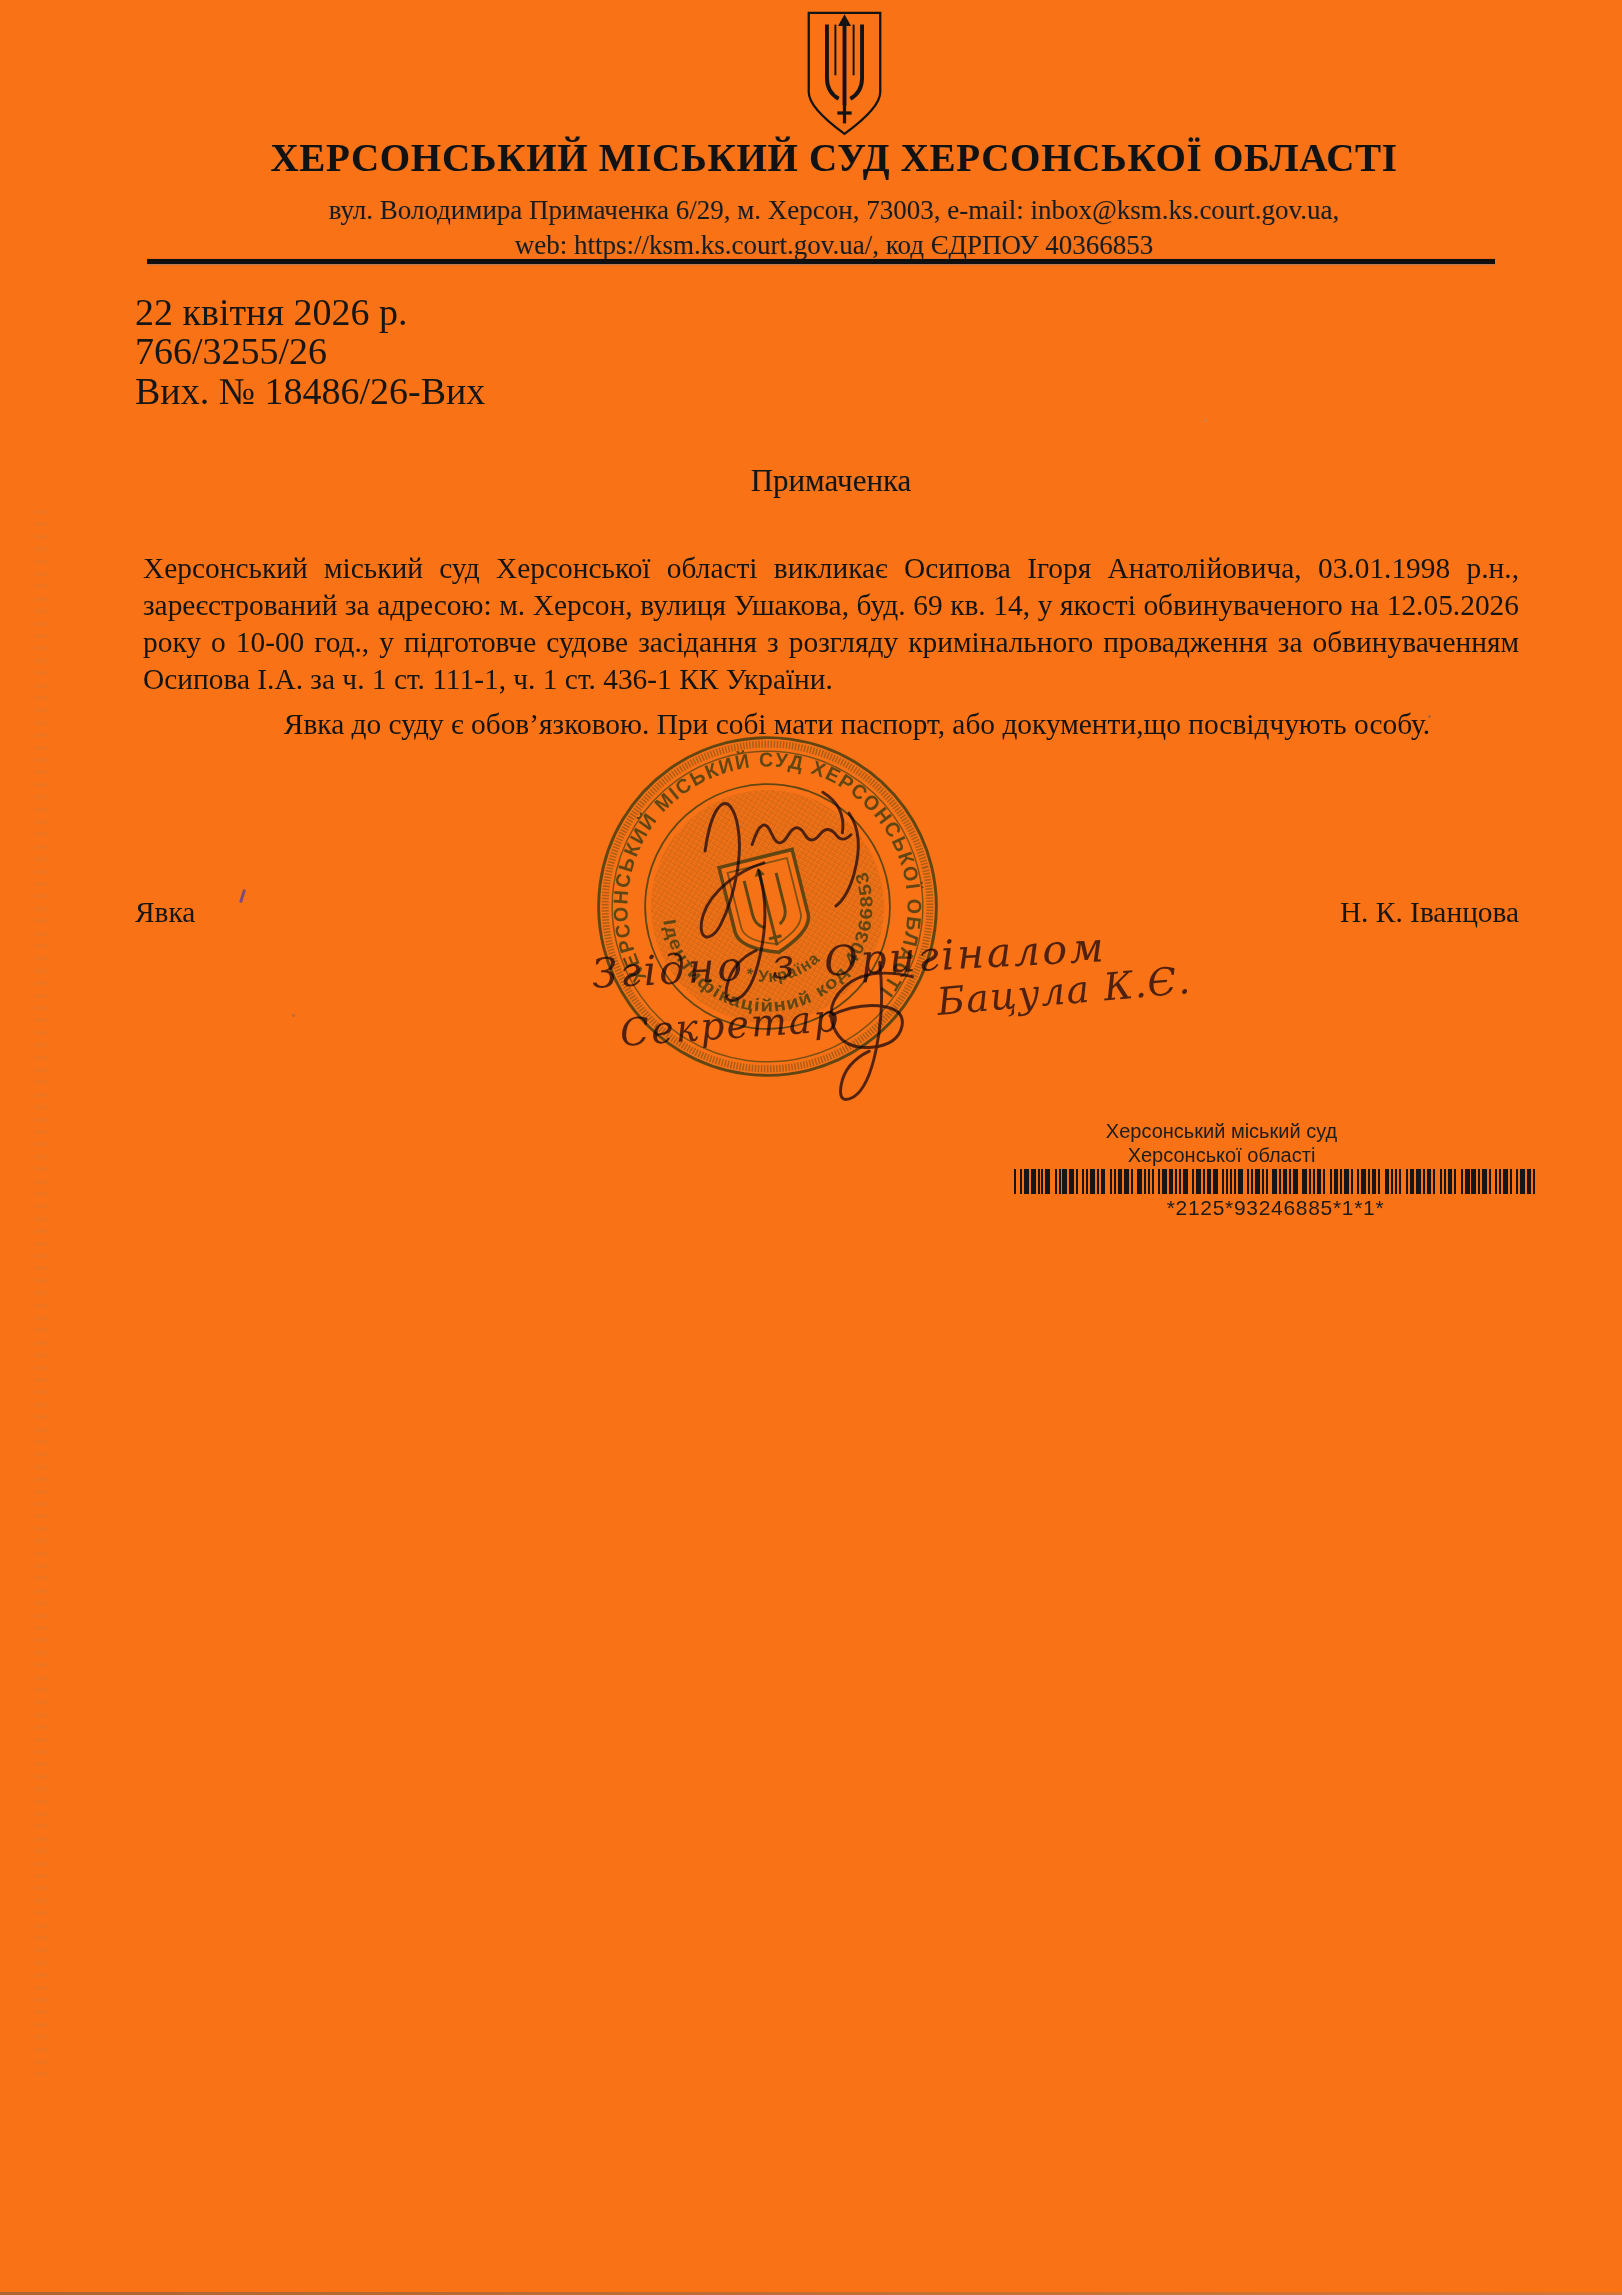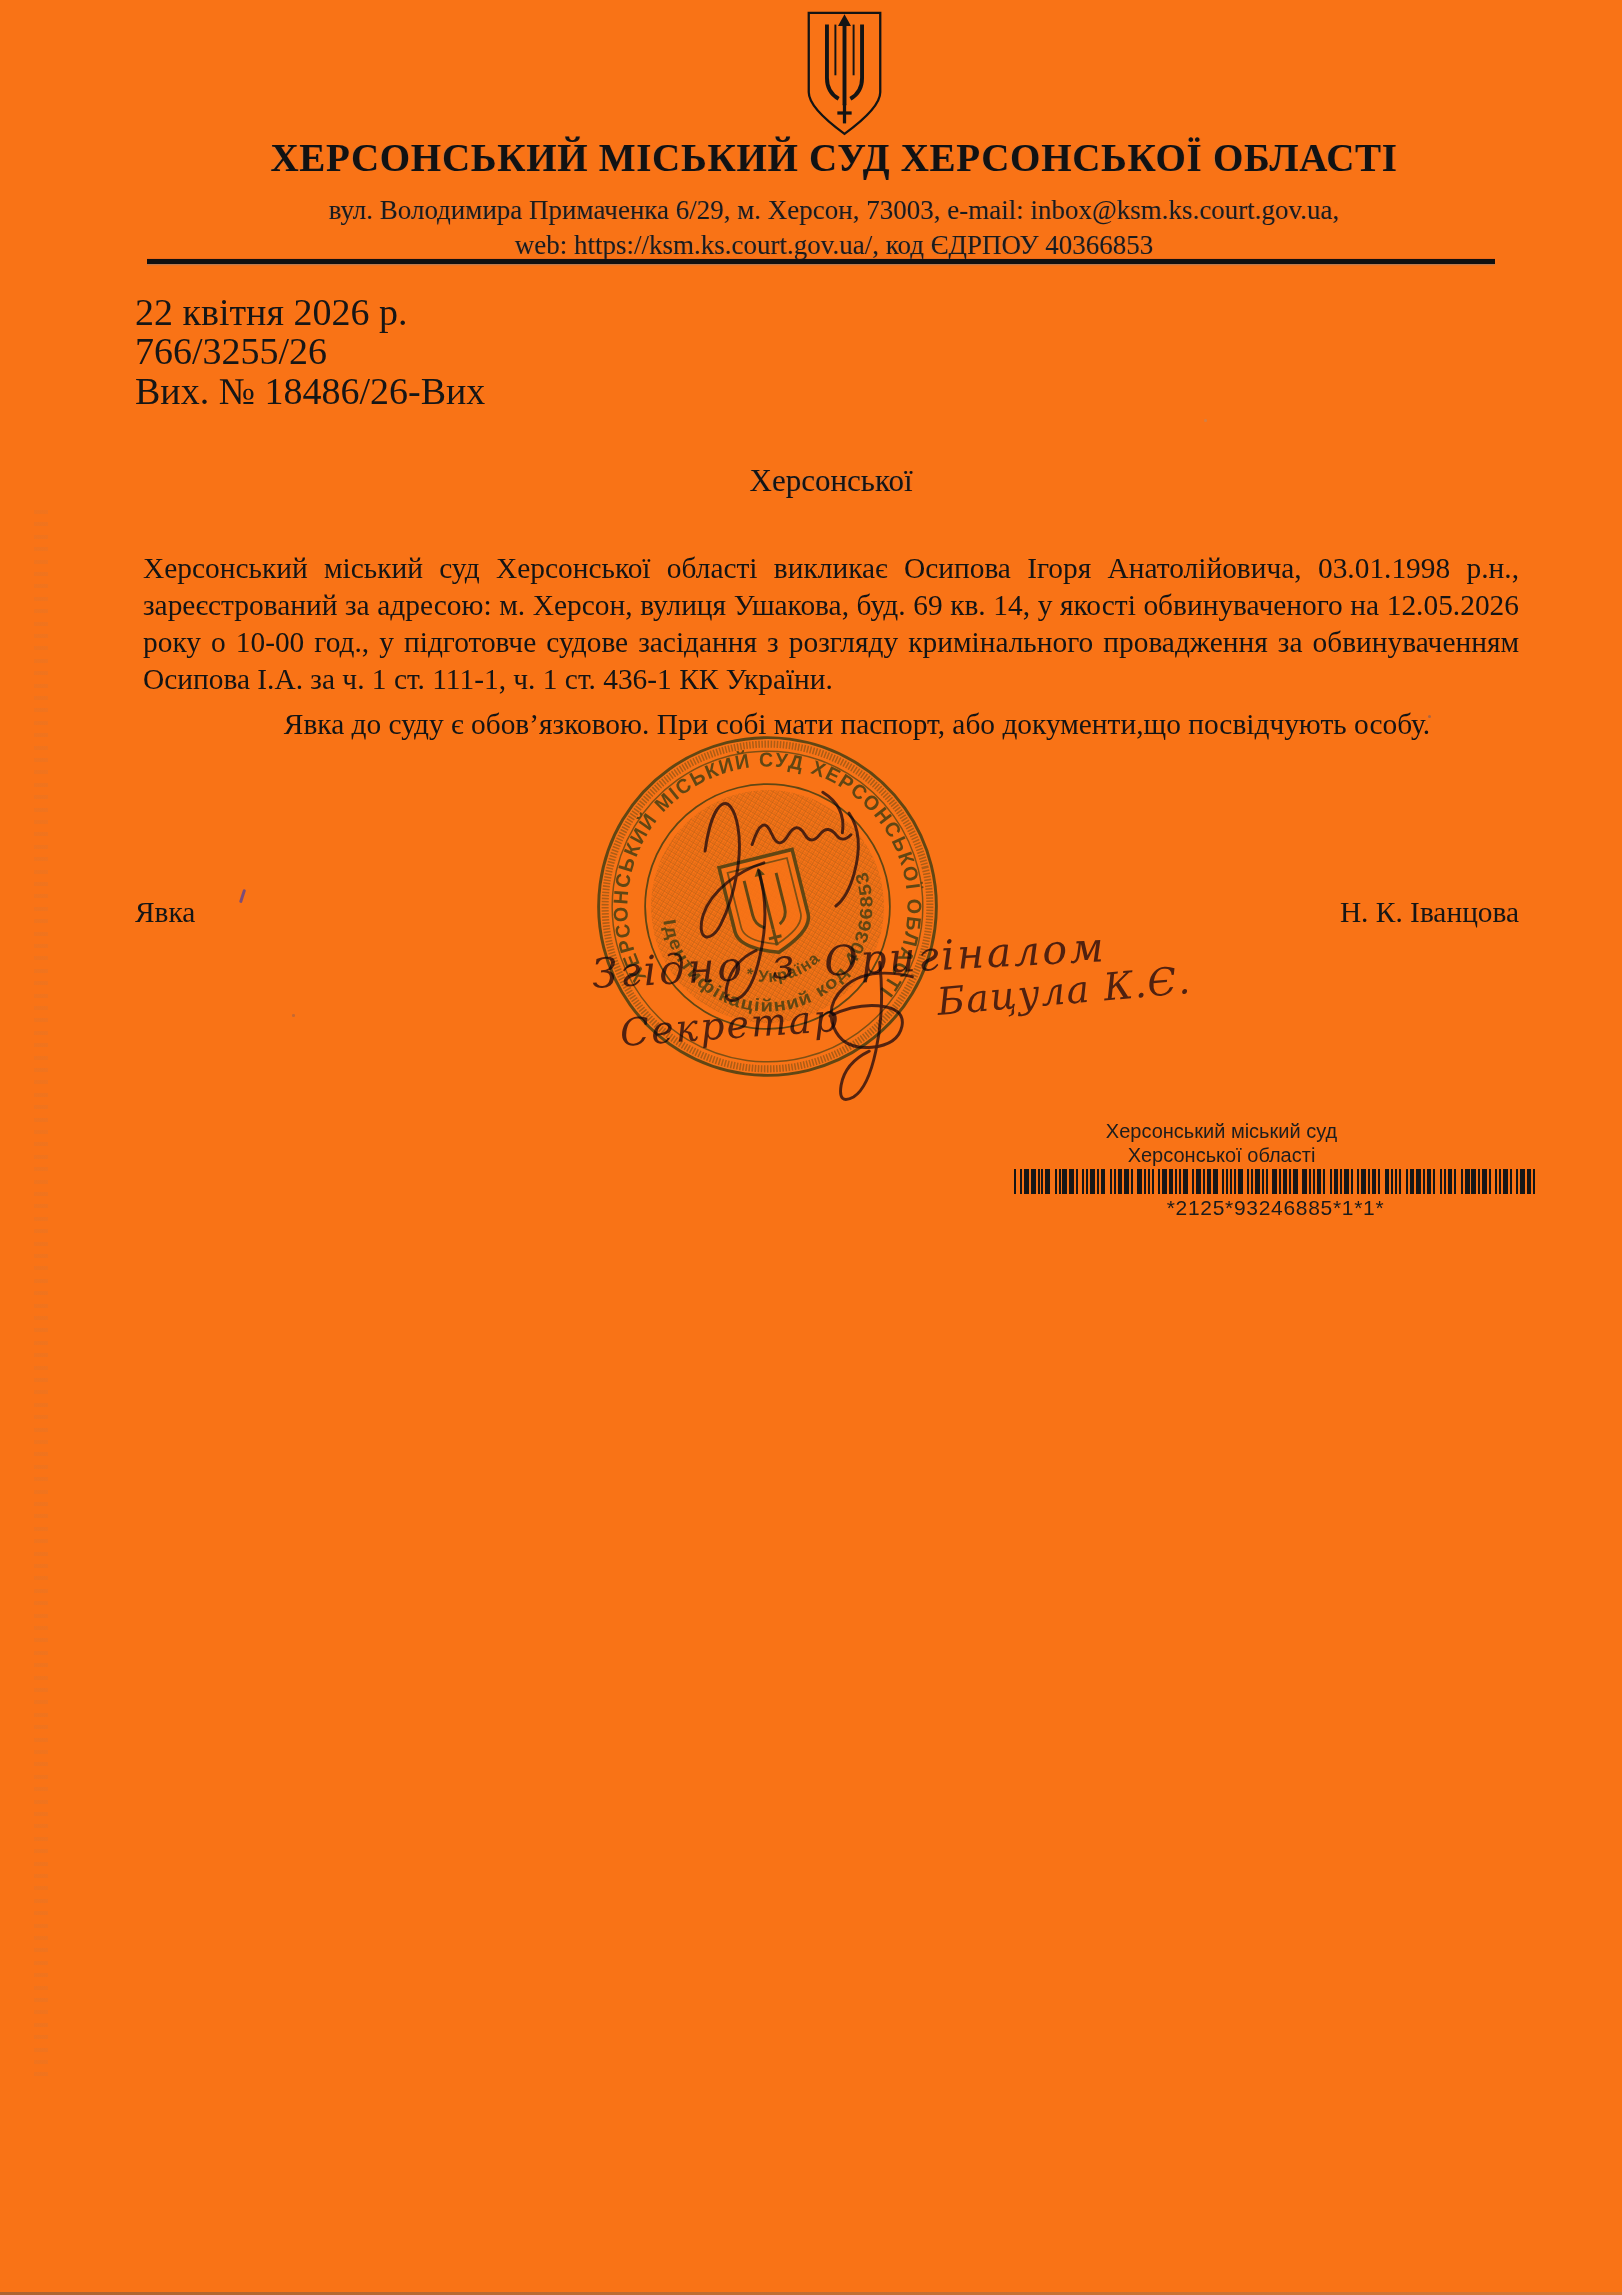--- a/index.html
+++ b/index.html
@@ -104,21 +104,21 @@
 
   <div class="abs court-name fringe">ХЕРСОНСЬКИЙ МІСЬКИЙ СУД ХЕРСОНСЬКОЇ ОБЛАСТІ</div>
   <div class="abs addr fringe">вул. Володимира Примаченка 6/29, м. Херсон, 73003, e-mail: inbox@ksm.ks.court.gov.ua,</div>
   <div class="abs web fringe">web: https://ksm.ks.court.gov.ua/, код ЄДРПОУ 40366853</div>
   <div class="abs rule"></div>
 
   <div class="abs ref ref-date">22 квітня 2026 р.</div>
   <div class="abs ref ref-case">766/3255/26</div>
   <div class="abs ref ref-out">Вих. № 18486/26-Вих</div>
 
-  <div class="abs doc-title fringe">Херсонської</div>
+  <div class="abs doc-title fringe">Примаченка</div>
   <div class="abs body-block">
     <p>Херсонський міський суд Херсонської області викликає Осипова Ігоря Анатолійовича, 03.01.1998 р.н., зареєстрований за адресою: м. Херсон, вулиця Ушакова, буд. 69 кв. 14, у якості обвинуваченого на 12.05.2026 року о 10-00 год., у підготовче судове засідання з розгляду кримінального провадження за обвинуваченням Осипова І.А. за ч. 1 ст. 111-1, ч. 1 ст. 436-1 КК України.</p>
     <p class="note note-gap">Явка до суду є обов’язковою. При собі мати паспорт, або документи,що посвідчують особу.</p>
   </div>
 
   <div class="abs sig-row">
     <span class="sig-role">Явка</span>
     <span class="sig-name">Н. К. Іванцова</span>
   </div>
   <div class="abs pen-tick"></div>

